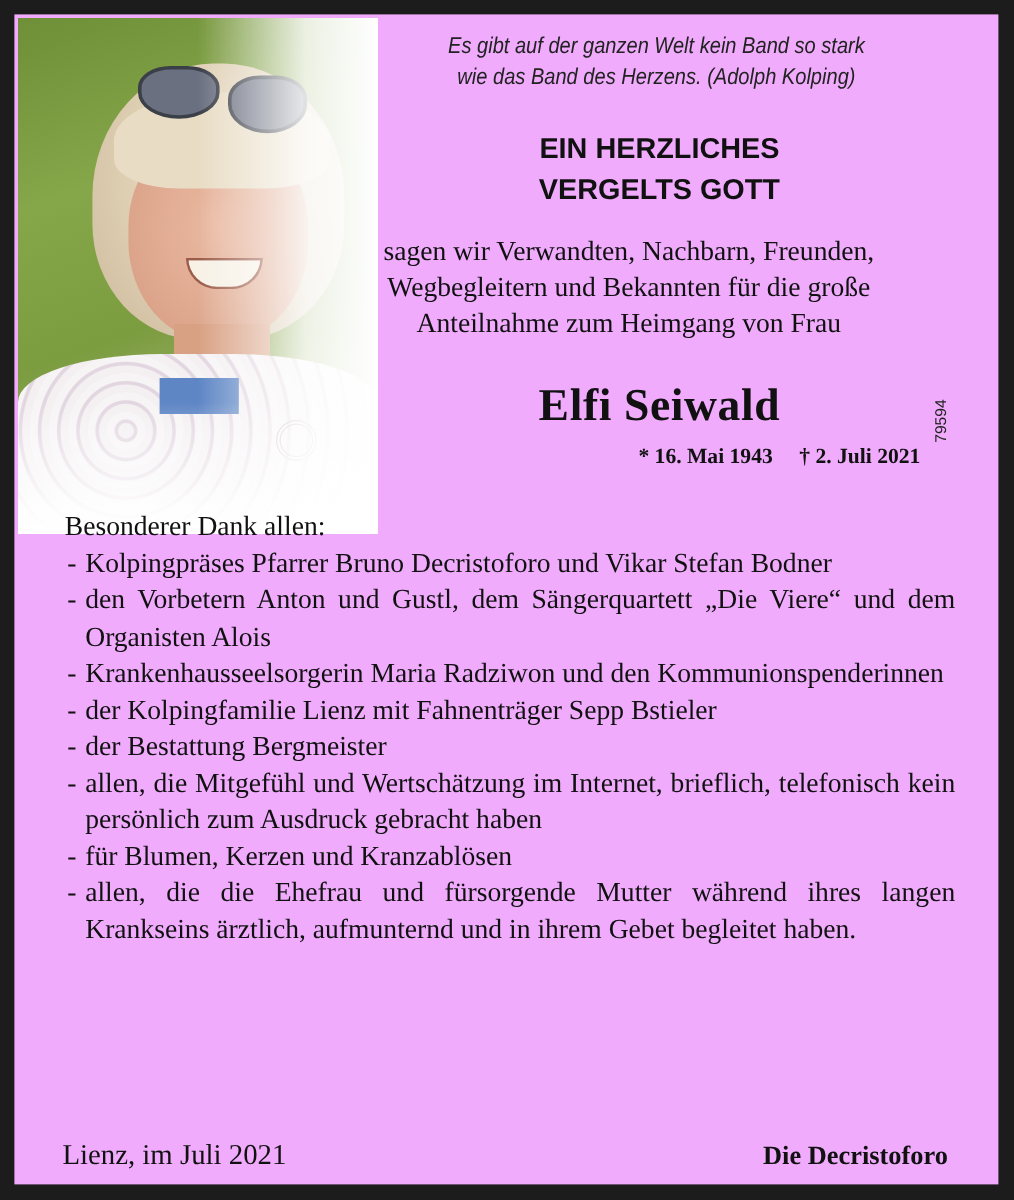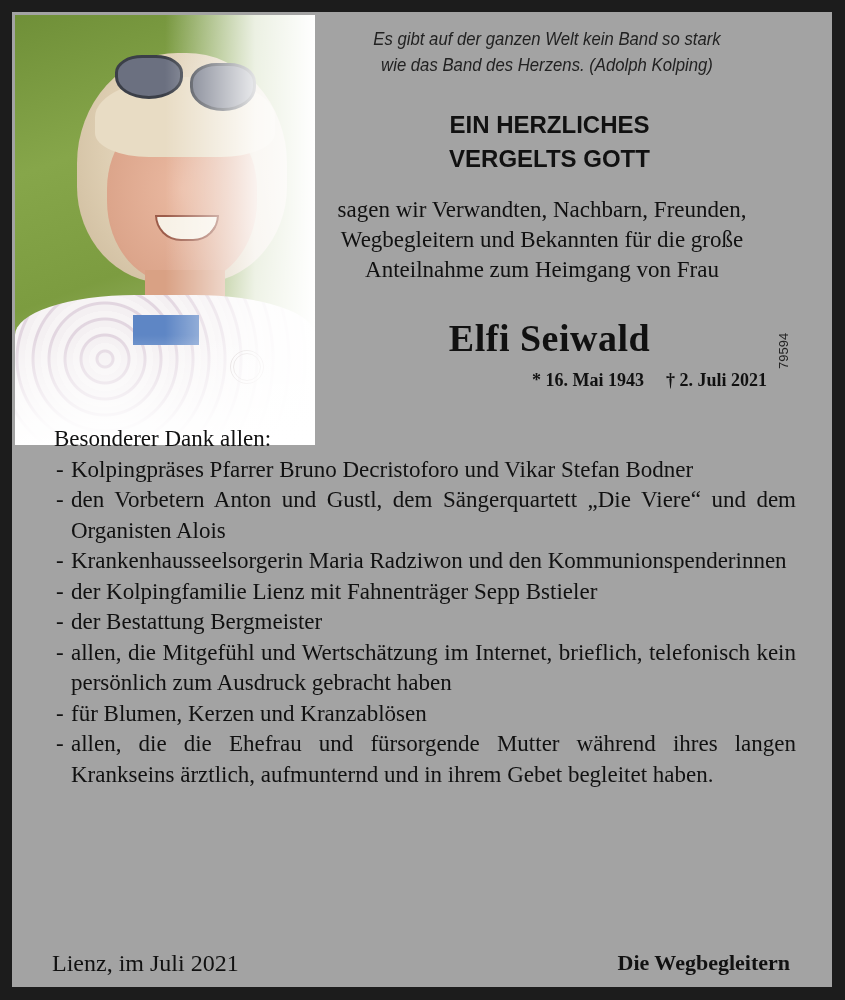--- a/index.html
+++ b/index.html
@@ -1,34 +1,34 @@
 <!DOCTYPE html>
 <html><head>
 <meta charset="utf-8">
 <style>
   html,body{margin:0;padding:0;}
   body{width:845px;height:1000px;background:#1c1c1c;position:relative;overflow:hidden;}
-  .card{position:absolute;left:12px;top:12px;width:820px;height:975px;background:#a3a3a3;overflow:hidden;}
+  .card{position:absolute;left:12px;top:12px;width:820px;height:975px;background:#f0abfc;overflow:hidden;}
   .photo{position:absolute;left:3px;top:3px;width:300px;height:430px;overflow:hidden;}
   .photo .grass{position:absolute;inset:0;background:linear-gradient(160deg,#6f8f38 0%,#86a64a 30%,#7c9c40 55%,#9cb56a 75%,#c9d6b0 100%);}
   .photo .fade-r{position:absolute;top:0;right:0;width:150px;height:100%;background:linear-gradient(90deg,rgba(255,255,255,0) 0%,rgba(255,255,255,0.85) 60%,#fff 100%);}
   .photo .fade-b{position:absolute;left:0;bottom:0;width:100%;height:110px;background:linear-gradient(180deg,rgba(255,255,255,0) 0%,rgba(255,255,255,0.9) 80%,#fff 100%);}
   .photo .hair{position:absolute;left:62px;top:38px;width:210px;height:230px;border-radius:48% 48% 42% 42%;background:radial-gradient(ellipse at 50% 40%,#efe3cf 0%,#ddcdb1 55%,#cbb899 100%);}
   .photo .face{position:absolute;left:92px;top:95px;width:150px;height:175px;border-radius:45% 45% 48% 48%;background:radial-gradient(ellipse at 50% 45%,#eab9a1 0%,#dca58b 70%,#cf9478 100%);}
   .photo .bangs{position:absolute;left:80px;top:62px;width:180px;height:80px;border-radius:50% 50% 30% 30%;background:#e8dcc4;}
   .photo .glasses-l{position:absolute;left:100px;top:40px;width:62px;height:38px;border-radius:40% 40% 50% 50%;background:#6b7080;border:3px solid #3b3f48;}
   .photo .glasses-r{position:absolute;left:175px;top:48px;width:60px;height:42px;border-radius:40% 40% 50% 50%;background:#6b7080;border:3px solid #3b3f48;}
   .photo .smile{position:absolute;left:140px;top:200px;width:60px;height:22px;border-radius:0 0 40px 40px;background:#f7f1e6;border:2px solid #9c5c4a;}
   .photo .neck{position:absolute;left:130px;top:255px;width:80px;height:60px;background:#d9a184;}
   .photo .shirt{position:absolute;left:0;top:280px;width:300px;height:160px;border-radius:40% 40% 0 0/25% 25% 0 0;background:repeating-radial-gradient(circle at 30% 40%,#f4f0f2 0 6px,#e2d6e0 7px 9px,#f7f4f5 10px 16px);}
   .photo .collar{position:absolute;left:118px;top:300px;width:66px;height:30px;background:#5e86c5;}
   .photo .medal{position:absolute;left:215px;top:335px;width:26px;height:26px;border-radius:50%;border:4px double #b5a6a6;}
   .quote{position:absolute;left:300px;top:14px;width:470px;text-align:center;font-family:"Liberation Sans",sans-serif;font-style:italic;font-size:19px;line-height:26px;color:#222;transform:scaleX(0.88);}
   .heading{position:absolute;left:300px;top:96px;width:475px;text-align:center;font-family:"Liberation Sans",sans-serif;font-weight:bold;font-size:24px;line-height:34px;color:#111;}
-  .intro{position:absolute;left:270px;top:183px;width:520px;text-align:center;font-family:"Liberation Serif",serif;font-size:23px;line-height:30px;color:#111;}
+  .intro{position:absolute;left:252px;top:183px;width:520px;text-align:center;font-family:"Liberation Serif",serif;font-size:23px;line-height:30px;color:#111;}
   .name{position:absolute;left:320px;top:296px;width:435px;text-align:center;font-family:Liberation Serif, serif;font-weight:bold;font-size:38px;line-height:60px;color:#111;letter-spacing:0.5px;}
   .dates{position:absolute;left:320px;top:353px;width:435px;text-align:right;font-family:"Liberation Serif",serif;font-weight:bold;font-size:18px;line-height:30px;color:#111;}
   .dates span + span{margin-left:22px;}
   .code{position:absolute;left:764px;top:357px;font-family:"Liberation Sans",sans-serif;font-size:13px;color:#222;transform:rotate(-90deg);transform-origin:left top;white-space:nowrap;}
   .thanks{position:absolute;left:42px;top:412px;width:742px;font-family:"Liberation Serif",serif;font-size:23px;line-height:30.5px;color:#111;}
   .thanks .label{display:block;}
   .thanks ul{list-style:none;margin:0;padding:0;}
   .thanks li{position:relative;padding-left:17px;text-align:justify;}
   .thanks li::before{content:"-";position:absolute;left:2px;top:0;}
   .footer-left{position:absolute;left:40px;top:938px;font-family:"Liberation Serif",serif;font-size:24px;color:#111;}
@@ -87,14 +87,14 @@
       <li>Krankenhausseelsorgerin Maria Radziwon und den Kommunion­spenderinnen</li>
       <li>der Kolpingfamilie Lienz mit Fahnenträger Sepp Bstieler</li>
       <li>der Bestattung Bergmeister</li>
       <li>allen, die Mitgefühl und Wertschätzung im Internet, brieflich, telefonisch kein persönlich zum Ausdruck gebracht haben</li>
       <li>für Blumen, Kerzen und Kranzablösen</li>
       <li>allen, die die Ehefrau und fürsorgende Mutter während ihres langen Krankseins ärztlich, aufmunternd und in ihrem Gebet begleitet haben.</li>
     </ul>
   </div>
 
   <div class="footer-left">Lienz, im Juli 2021</div>
-  <div class="footer-right">Die Wegbegleitern</div>
+  <div class="footer-right">Die Decristoforo</div>
 </div>
 
 </body></html>

